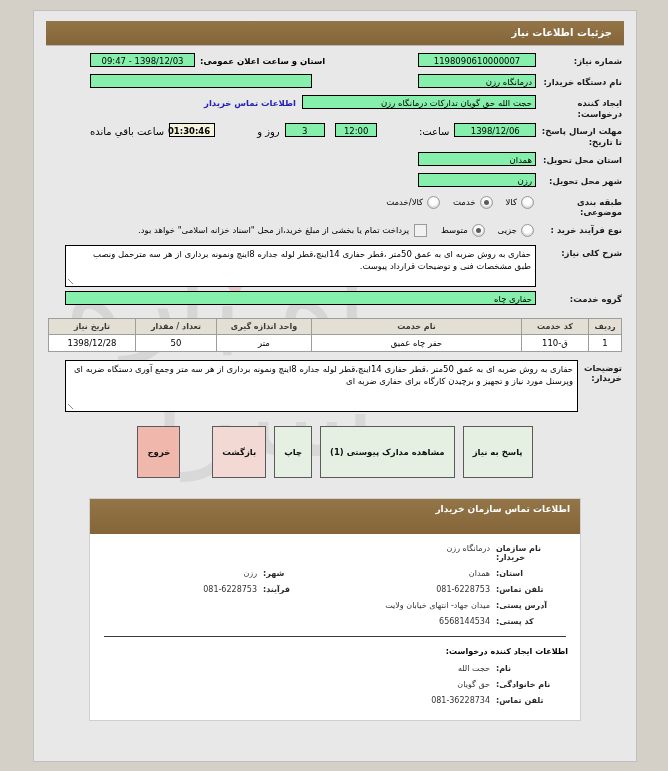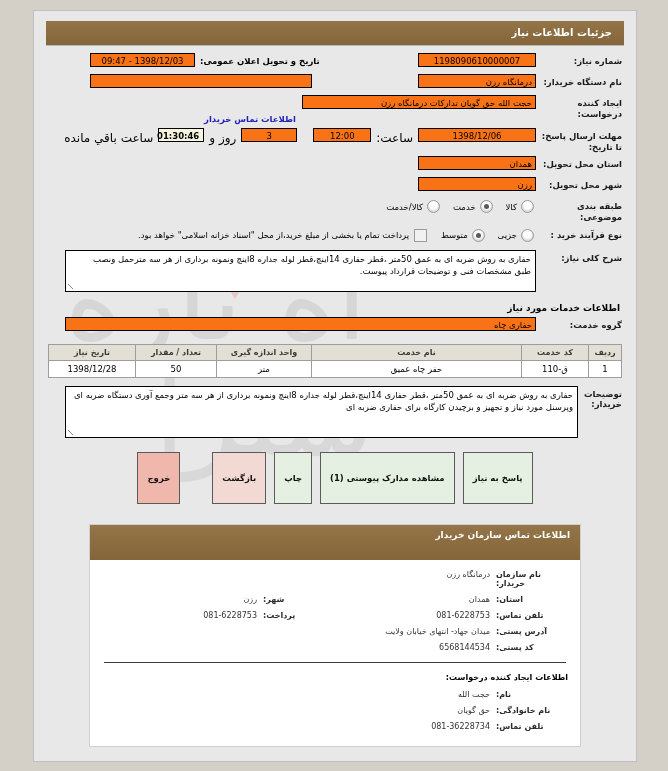--- a/index.html
+++ b/index.html
@@ -85,51 +85,51 @@
     text-align: right;
     font-size: 8.5px;
     font-weight: bold;
     color: #1a1a1a;
     padding-top: 3px;
     line-height: 1.25;
     flex: 0 0 86px;
   }
   .fld {
     border: 1px solid #000;
-    background: #f97316;
+    background: #86efac;
     height: 14px;
     line-height: 14px;
     font-size: 8.5px;
     padding: 0 3px;
     box-sizing: border-box;
     text-align: right;
     overflow: hidden;
     white-space: nowrap;
   }
   .fld.ctr { text-align: center; }
   .gap { flex: 1 1 auto; }
   .mini-lbl {
     font-size: 8.5px;
     font-weight: bold;
     padding: 3px 5px 0 5px;
     white-space: nowrap;
   }
   .plain-lbl {
-    font-size: 12px;
+    font-size: 10px;
     padding: 3px 5px 0 5px;
     white-space: nowrap;
+    margin-left: 37px;
   }
   .link {
     color: #2222bb;
     font-size: 8.5px;
     font-weight: bold;
     padding: 3px 6px 0 6px;
     white-space: nowrap;
     text-decoration: none;
-    margin-top: 16px;
   }
   .countdown {
     border: 1px solid #000;
     background: #f7f4dd;
     font-size: 8.5px;
     height: 14px;
     line-height: 14px;
     padding: 0 4px;
     box-sizing: border-box;
     text-align: center;
@@ -292,21 +292,21 @@
     <div class="bar-wrap">
       <div class="bar">جزئیات اطلاعات نیاز</div>
     </div>
 
     <div class="form">
 
       <div class="row">
         <div class="lbl">شماره نیاز:</div>
         <div class="fld ctr" style="width:118px">1198090610000007</div>
         <div class="gap"></div>
-        <div class="mini-lbl">تاریخ و تحویل اعلان عمومی:</div>
+        <div class="mini-lbl">استان و ساعت اعلان عمومی:</div>
         <div class="fld ctr" style="width:105px">1398/12/03 - 09:47</div>
         <div style="width:42px"></div>
       </div>
 
       <div class="row">
         <div class="lbl">نام دستگاه خریدار:</div>
         <div class="fld" style="width:118px">درمانگاه رزن</div>
         <div class="gap"></div>
         <div class="fld" style="width:222px"></div>
         <div style="width:42px"></div>
@@ -364,21 +364,20 @@
         </div>
         <div class="gap"></div>
       </div>
 
       <div class="row" style="margin-top:6px">
         <div class="lbl">شرح کلی نیاز:</div>
         <div class="ta" style="width:471px;height:42px">حفاری به روش ضربه ای به عمق 50متر ،قطر حفاری 14اینچ،قطر لوله جداره 8اینچ ونمونه برداری از هر سه مترحمل ونصب
 طبق مشخصات فنی و توضیحات قرارداد پیوست.</div>
       </div>
 
-      <div class="sec-title">اطلاعات خدمات مورد نیاز</div>
 
       <div class="row">
         <div class="lbl">گروه خدمت:</div>
         <div class="fld" style="width:471px">حفاری چاه</div>
       </div>
 
       <div style="padding-top:6px">
         <table class="grid">
           <thead>
             <tr>
@@ -440,21 +439,21 @@
             <div class="cval">رزن</div>
           </div>
         </div>
 
         <div class="crow">
           <div class="chalf">
             <div class="clbl">تلفن تماس:</div>
             <div class="cval">081-6228753</div>
           </div>
           <div class="chalf">
-            <div class="clbl">پرداخت:</div>
+            <div class="clbl">فرآیند:</div>
             <div class="cval">081-6228753</div>
           </div>
         </div>
 
         <div class="crow">
           <div class="chalf">
             <div class="clbl">آدرس پستی:</div>
             <div class="cval">میدان جهاد- انتهای خیابان ولایت</div>
           </div>
           <div class="chalf"></div>

